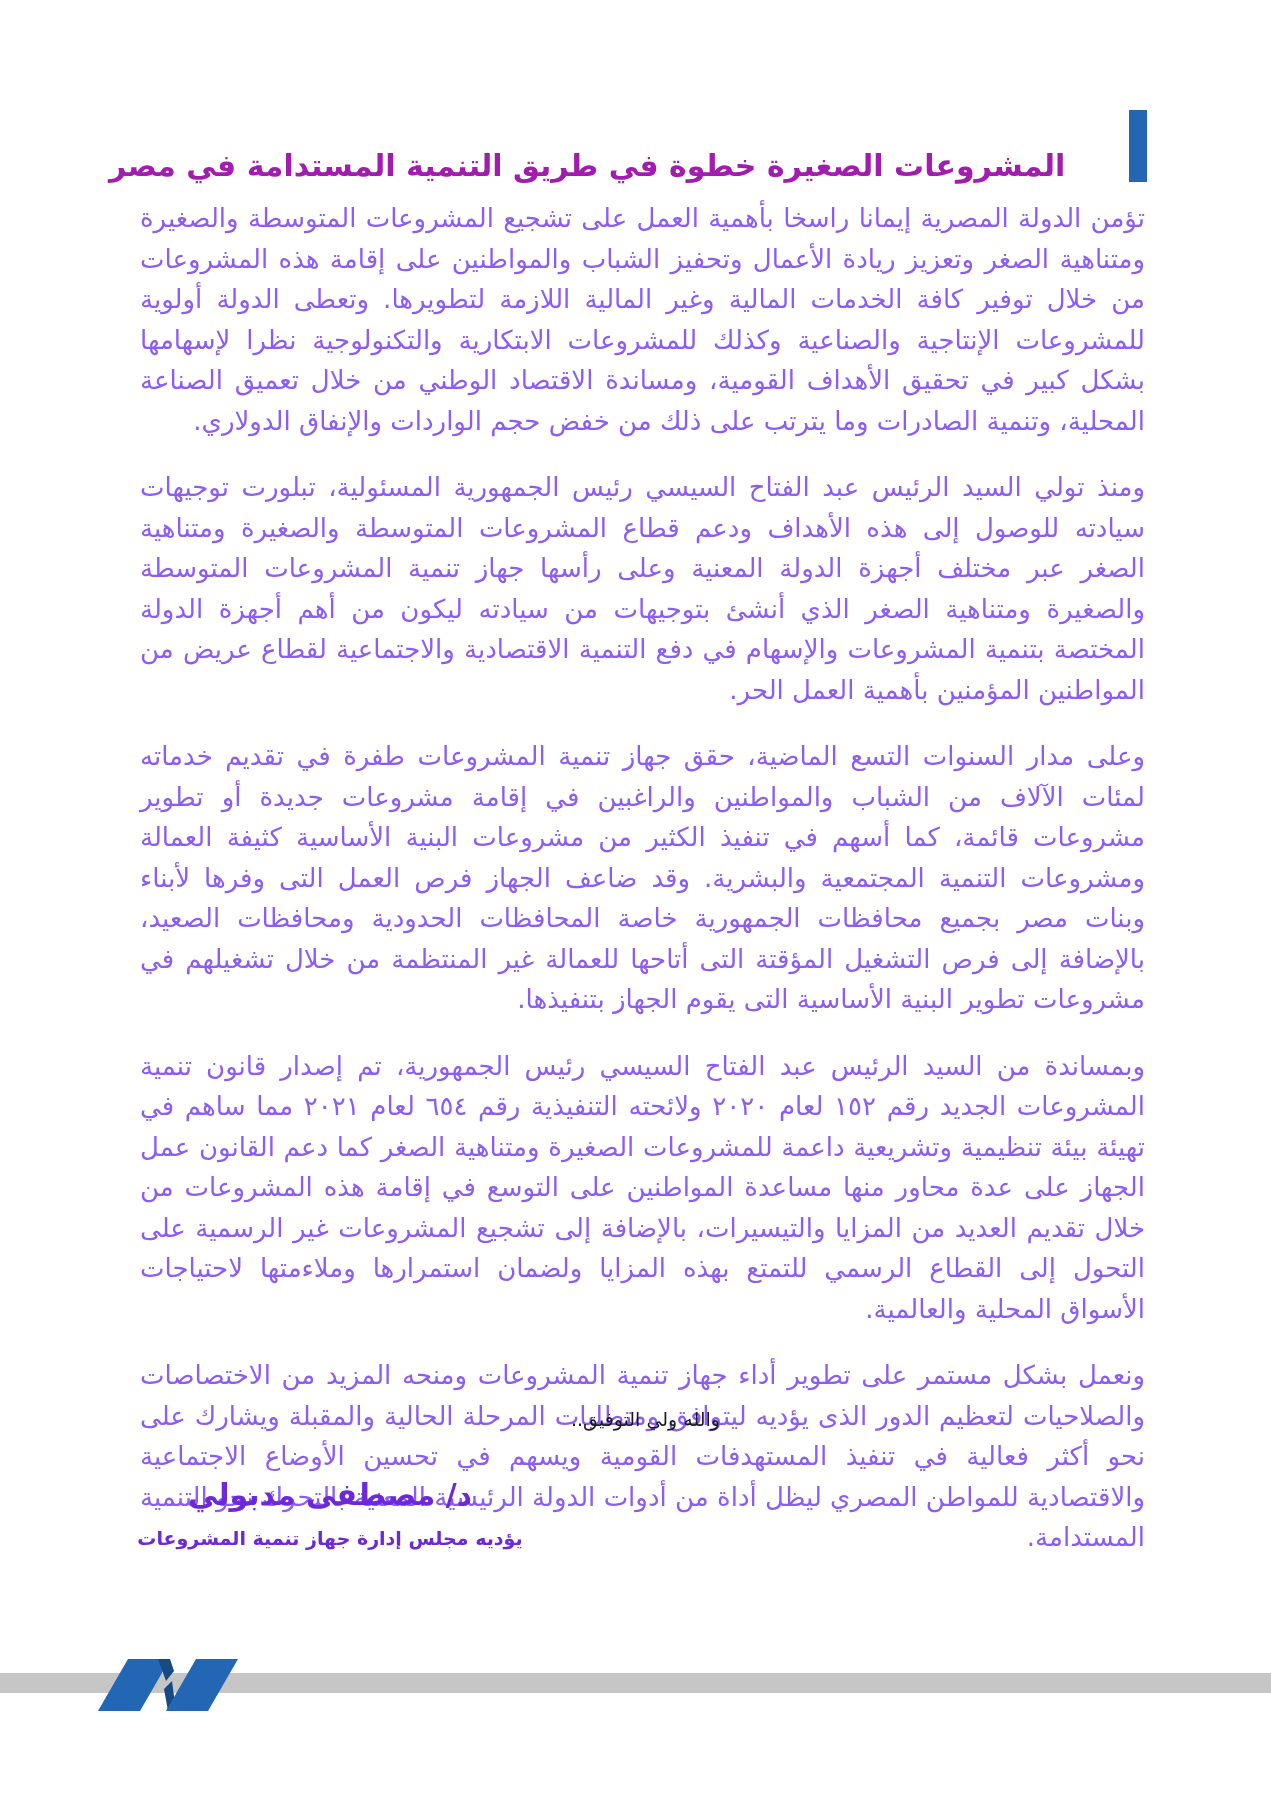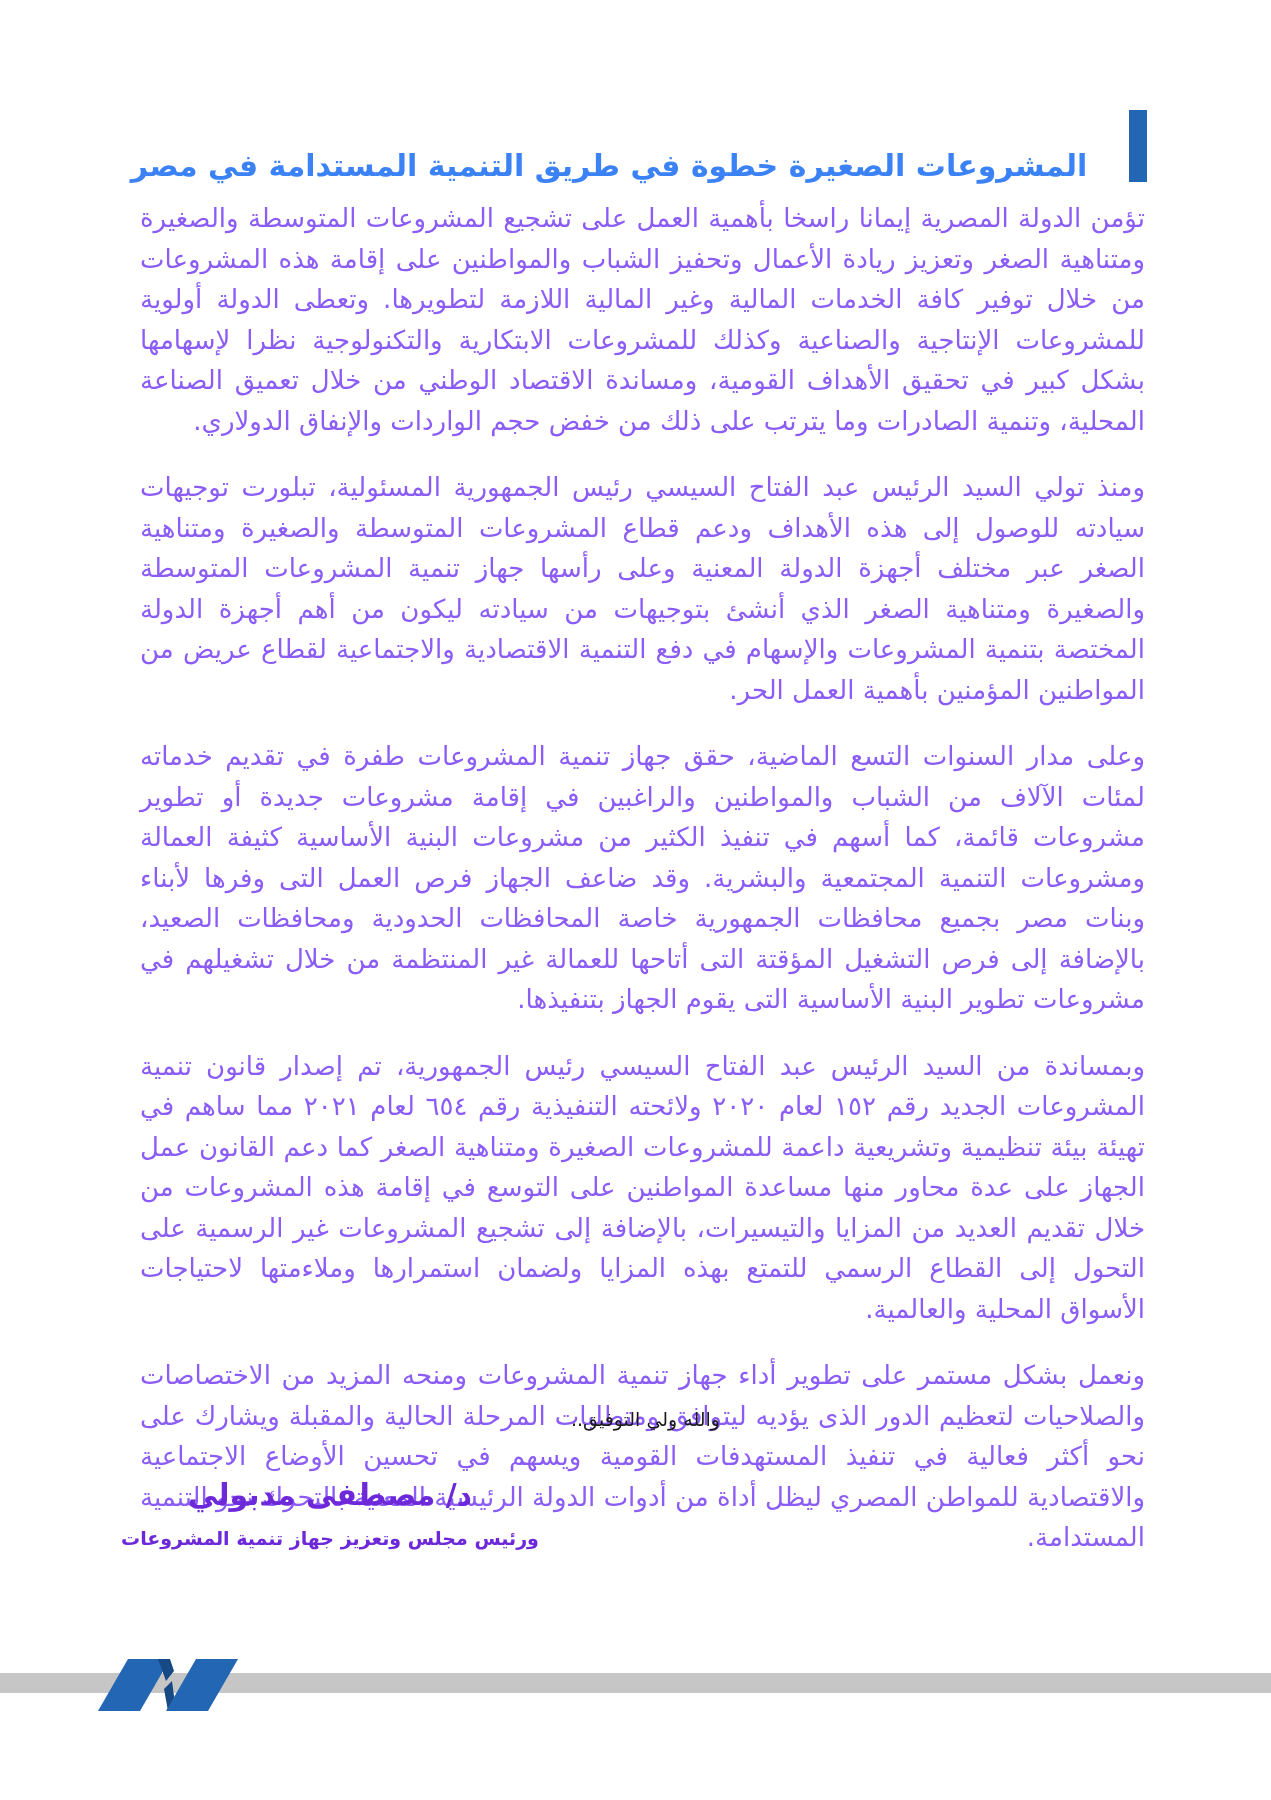--- a/index.html
+++ b/index.html
@@ -7,22 +7,22 @@
       width: 1271px; height: 1800px; position: relative; overflow: hidden;
       font-family: "DejaVu Sans", sans-serif; color: #1a1a1a;
     }
     .page { position: absolute; left: 0; top: 0; width: 1271px; height: 1800px; }
     .title-bar {
       position: absolute; left: 1129px; top: 110px; width: 18px; height: 72px;
       background: #2266b4;
     }
     .title {
       position: absolute; right: 162px; top: 118px; width: 1000px;
-      direction: rtl; text-align: center;
-      font-size: 30px; font-weight: bold; color: #3b82f6;
+      direction: rtl; text-align: left;
+      font-size: 30px; font-weight: bold; color: #a21caf;
       letter-spacing: 0.2px; line-height: 56px; white-space: nowrap;
     }
     .body-text {
       position: absolute; left: 140px; top: 198px; width: 1005px;
       direction: rtl; text-align: justify; text-align-last: right;
       font-size: 26px; line-height: 40.5px; color: #8b5cf6;
     }
     .body-text p { margin: 0 0 26px 0; }
     .closing {
       position: absolute; left: 420px; top: 1408px; width: 300px;
@@ -53,21 +53,21 @@
     <p>ومنذ تولي السيد الرئيس عبد الفتاح السيسي رئيس الجمهورية المسئولية، تبلورت توجيهات سيادته للوصول إلى هذه الأهداف ودعم قطاع المشروعات المتوسطة والصغيرة ومتناهية الصغر عبر مختلف أجهزة الدولة المعنية وعلى رأسها جهاز تنمية المشروعات المتوسطة والصغيرة ومتناهية الصغر الذي أنشئ بتوجيهات من سيادته ليكون من أهم أجهزة الدولة المختصة بتنمية المشروعات والإسهام في دفع التنمية الاقتصادية والاجتماعية لقطاع عريض من المواطنين المؤمنين بأهمية العمل الحر.</p>
     <p>وعلى مدار السنوات التسع الماضية، حقق جهاز تنمية المشروعات طفرة في تقديم خدماته لمئات الآلاف من الشباب والمواطنين والراغبين في إقامة مشروعات جديدة أو تطوير مشروعات قائمة، كما أسهم في تنفيذ الكثير من مشروعات البنية الأساسية كثيفة العمالة ومشروعات التنمية المجتمعية والبشرية. وقد ضاعف الجهاز فرص العمل التى وفرها لأبناء وبنات مصر بجميع محافظات الجمهورية خاصة المحافظات الحدودية ومحافظات الصعيد، بالإضافة إلى فرص التشغيل المؤقتة التى أتاحها للعمالة غير المنتظمة من خلال تشغيلهم في مشروعات تطوير البنية الأساسية التى يقوم الجهاز بتنفيذها.</p>
     <p>وبمساندة من السيد الرئيس عبد الفتاح السيسي رئيس الجمهورية، تم إصدار قانون تنمية المشروعات الجديد رقم ١٥٢ لعام ٢٠٢٠ ولائحته التنفيذية رقم ٦٥٤ لعام ٢٠٢١ مما ساهم في تهيئة بيئة تنظيمية وتشريعية داعمة للمشروعات الصغيرة ومتناهية الصغر كما دعم القانون عمل الجهاز على عدة محاور منها مساعدة المواطنين على التوسع في إقامة هذه المشروعات من خلال تقديم العديد من المزايا والتيسيرات، بالإضافة إلى تشجيع المشروعات غير الرسمية على التحول إلى القطاع الرسمي للتمتع بهذه المزايا ولضمان استمرارها وملاءمتها لاحتياجات الأسواق المحلية والعالمية.</p>
     <p>ونعمل بشكل مستمر على تطوير أداء جهاز تنمية المشروعات ومنحه المزيد من الاختصاصات والصلاحيات لتعظيم الدور الذى يؤديه ليتوافق ومتطلبات المرحلة الحالية والمقبلة ويشارك على نحو أكثر فعالية في تنفيذ المستهدفات القومية ويسهم في تحسين الأوضاع الاجتماعية والاقتصادية للمواطن المصري ليظل أداة من أدوات الدولة الرئيسية المعنية بالتحرك نحو التنمية المستدامة.</p>
   </div>
 
   <div class="closing">والله ولي التوفيق..</div>
 
   <div class="signature">
     <div class="sig-name">د/ مصطفى مدبولي</div>
-    <div class="sig-subtitle">ورئيس مجلس وتعزيز جهاز تنمية المشروعات</div>
+    <div class="sig-subtitle">يؤديه مجلس إدارة جهاز تنمية المشروعات</div>
   </div>
 
   <div class="footer-bar"></div>
   <svg class="footer-logo" viewBox="0 0 140 52">
     <polygon points="30,0 72,0 42,52 0,52" fill="#2266b4"></polygon>
     <polygon points="60,0 72,0 76,12 68,22" fill="#174a85"></polygon>
     <polygon points="66,30 74,22 78,52 70,52" fill="#174a85"></polygon>
     <polygon points="98,0 140,0 110,52 68,52" fill="#2266b4"></polygon>
   </svg>
 </div>

